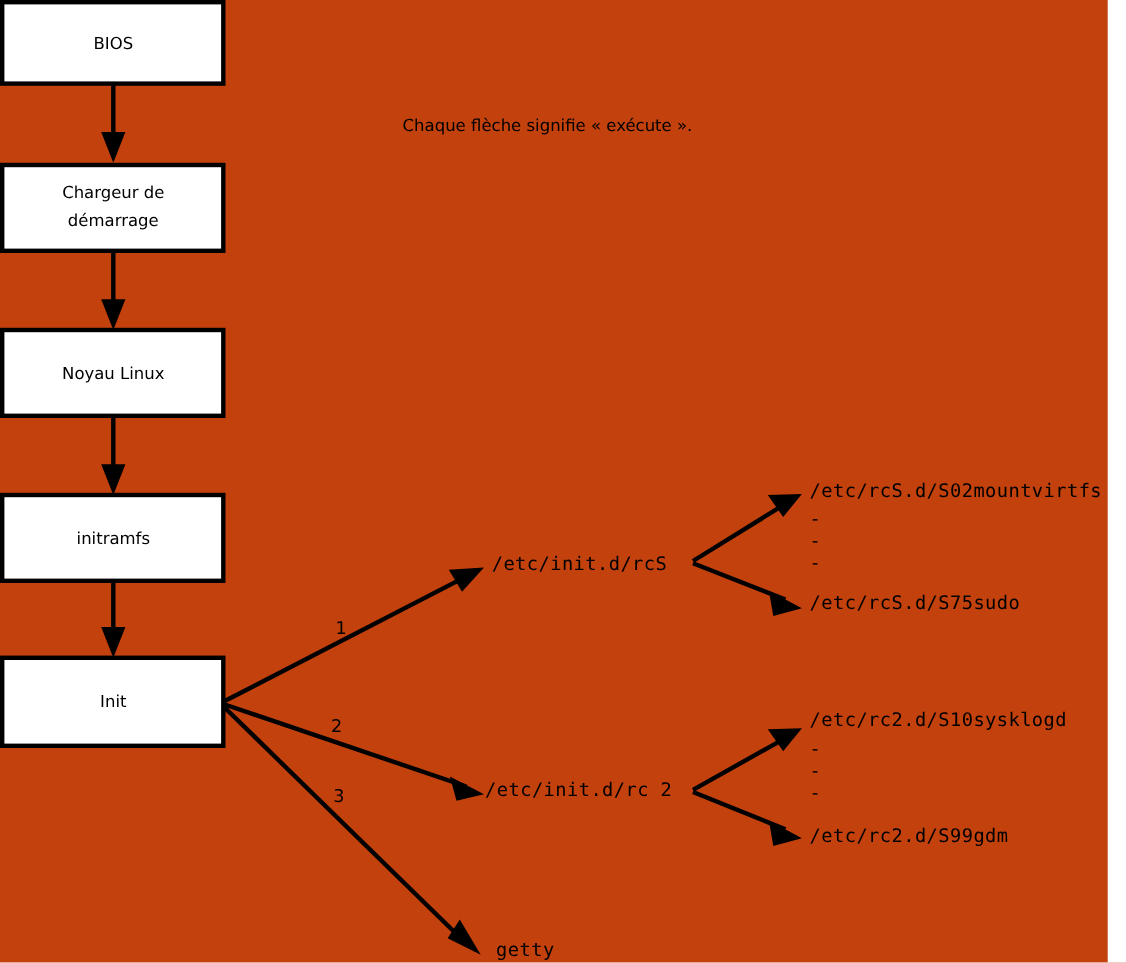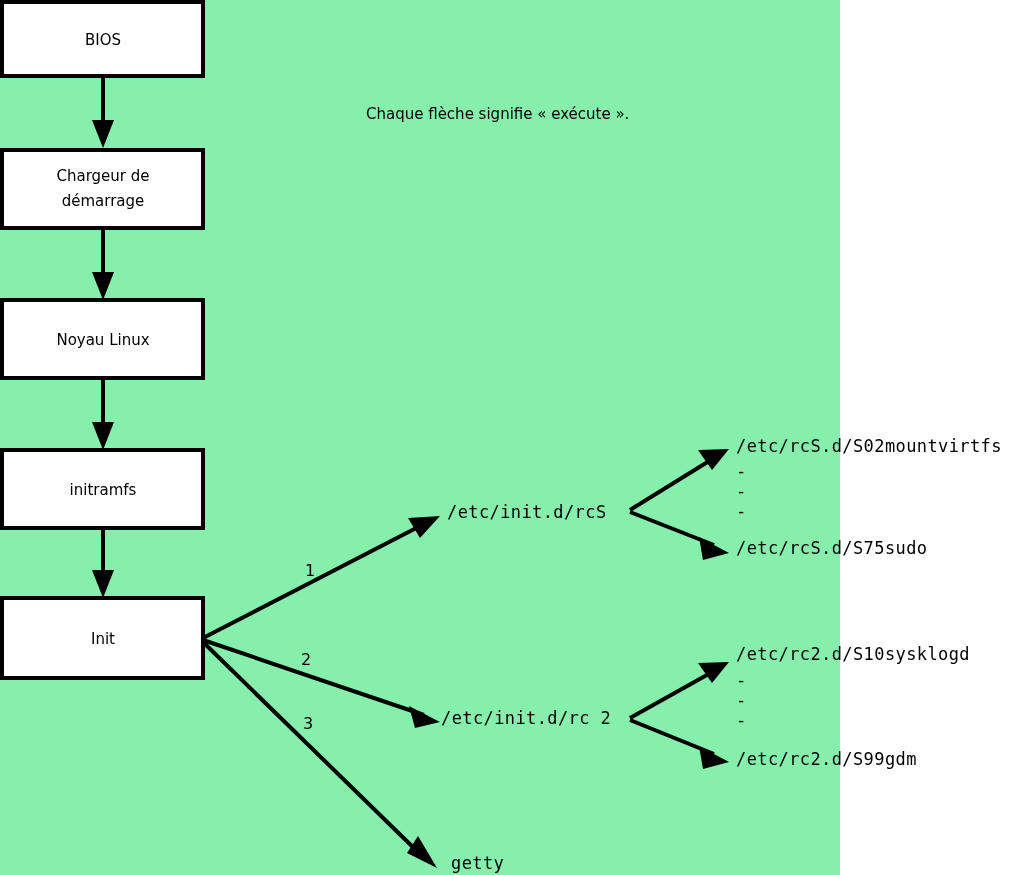--- a/index.html
+++ b/index.html
@@ -8,23 +8,23 @@
     background: #ffffff;
   }
   body {
     width: 1024px;
     height: 875px;
     overflow: hidden;
     font-family: "DejaVu Sans", sans-serif;
   }
   #diagram-root {
     position: relative;
-    width: 840px;
+    width: 1007px;
     height: 875px;
-    background: #86efac;
+    background: #c2410c;
   }
   svg#boot-diagram {
     position: absolute;
     left: 0;
     top: 0;
     width: 1024px;
     height: 875px;
     display: block;
   }
   .node-rect {

